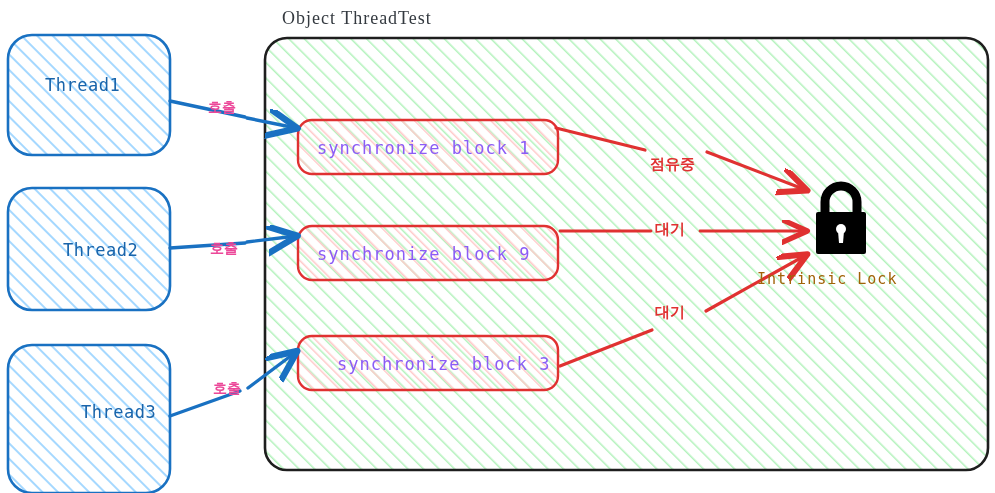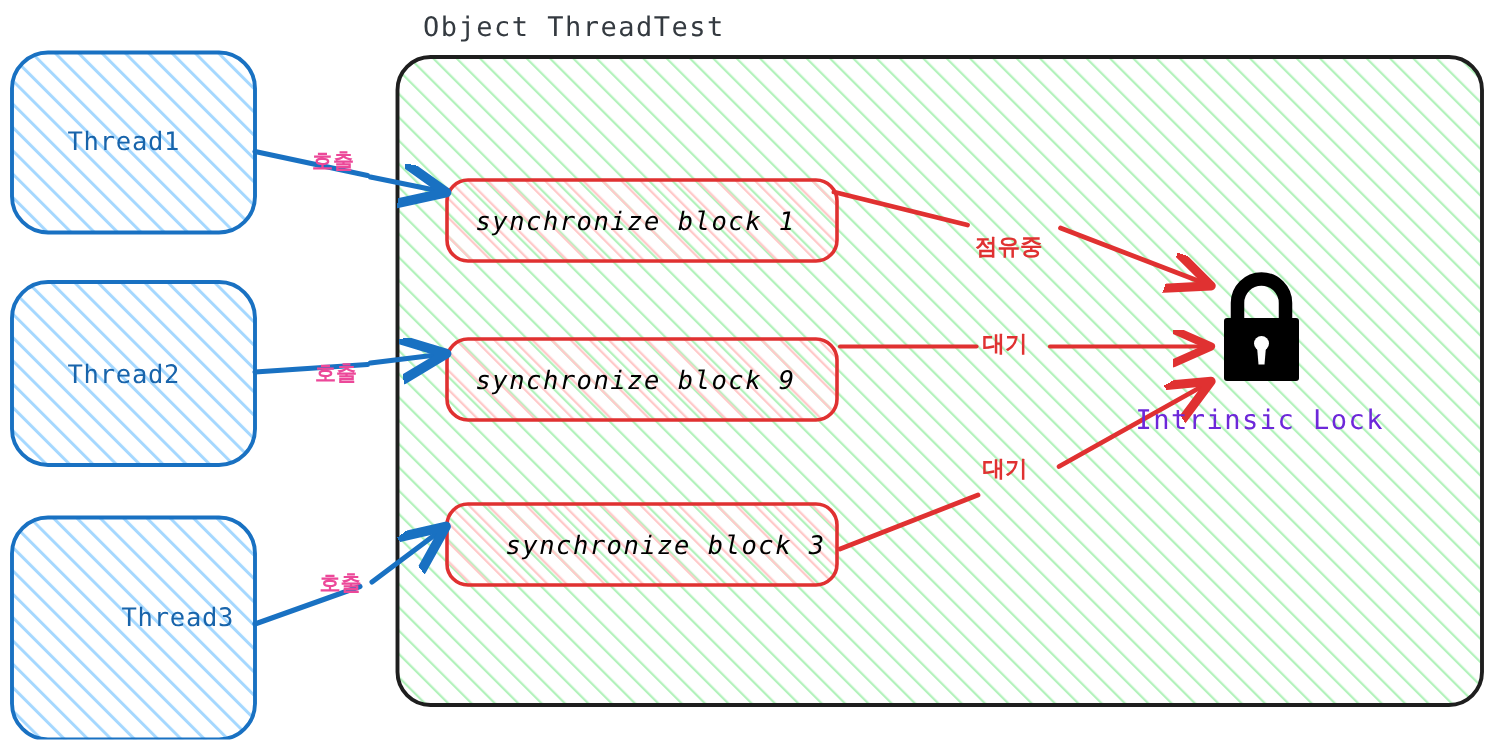--- a/index.html
+++ b/index.html
@@ -9,37 +9,37 @@
   }
   #stage{position:relative;width:995px;height:493px;background:#fff;}
   svg#canvas{position:absolute;left:0;top:0;width:995px;height:493px;}
   .lbl{position:absolute;white-space:nowrap;}
   .thread-label{
     font-family:"DejaVu Sans Mono","Liberation Mono",monospace;
     font-size:17px;color:#1864ab;letter-spacing:.5px;
   }
   .block-label{
     font-family:"DejaVu Sans Mono","Liberation Mono",monospace;
-    font-size:17px;color:#000000;letter-spacing:1px;font-style:italic;
+    font-size:17px;color:#8b5cf6;letter-spacing:1px;
   }
   .obj-title{
     font-family:"DejaVu Sans Mono","Liberation Mono",monospace;
     font-size:18px;color:#343a40;letter-spacing:1px;
   }
   .edge-label-blue{
     font-family:"DejaVu Sans","Liberation Sans",sans-serif;
     font-size:14px;color:#ec4899;font-weight:600;
   }
   .edge-label-red{
     font-family:"DejaVu Sans","Liberation Sans",sans-serif;
     font-size:15px;color:#e03131;font-weight:600;
   }
   .lock-caption{
     font-family:"DejaVu Sans Mono","Liberation Mono",monospace;
-    font-size:18px;color:#6d28d9;letter-spacing:1px;
+    font-size:15px;color:#a16207;letter-spacing:1px;
   }
 </style>
 </head>
 <body>
 
 <div id="stage">
 
   <svg id="canvas" viewBox="0 0 995 493">
     <defs>
       <pattern id="hatch-blue" width="11" height="11" patternTransform="rotate(-45)" patternUnits="userSpaceOnUse">
@@ -110,24 +110,24 @@
     </g>
 
     <g>
       <path d="M825,215 L825,202 a16,16 0 0 1 32,0 L857,215" fill="none" stroke="#000000" stroke-width="9" stroke-linecap="butt"></path>
       <rect x="816" y="212" width="50" height="42" rx="2" ry="2" fill="#000000"></rect>
       <circle cx="841" cy="229" r="5" fill="#ffffff"></circle>
       <path d="M838,231 L844,231 L843,243 L839,243 Z" fill="#ffffff"></path>
     </g>
   </svg>
 
-  <div class="lbl obj-title" style="left:282px;top:8px;">Object ThreadTest</div>
+  <div class="lbl obj-title" style="left:282px;top:8px;font-family:Liberation Serif, serif;">Object ThreadTest</div>
 
-  <div class="lbl thread-label" style="left:45px;top:85px;">Thread1</div>
-  <div class="lbl thread-label" style="left:45px;top:240px;">Thread2</div>
+  <div class="lbl thread-label" style="left:45px;top:75px;">Thread1</div>
+  <div class="lbl thread-label" style="left:63px;top:240px;">Thread2</div>
   <div class="lbl thread-label" style="left:45px;top:402px;margin-left:36px;">Thread3</div>
 
   <div class="lbl block-label" style="left:317px;top:138px;">synchronize block 1</div>
   <div class="lbl block-label" style="left:317px;top:244px;">synchronize block 9</div>
   <div class="lbl block-label" style="left:317px;top:354px;padding-left:20px;">synchronize block 3</div>
 
   <div class="lbl edge-label-blue" style="left:208px;top:99px;">호출</div>
   <div class="lbl edge-label-blue" style="left:210px;top:240px;">호출</div>
   <div class="lbl edge-label-blue" style="left:213px;top:380px;">호출</div>
 

